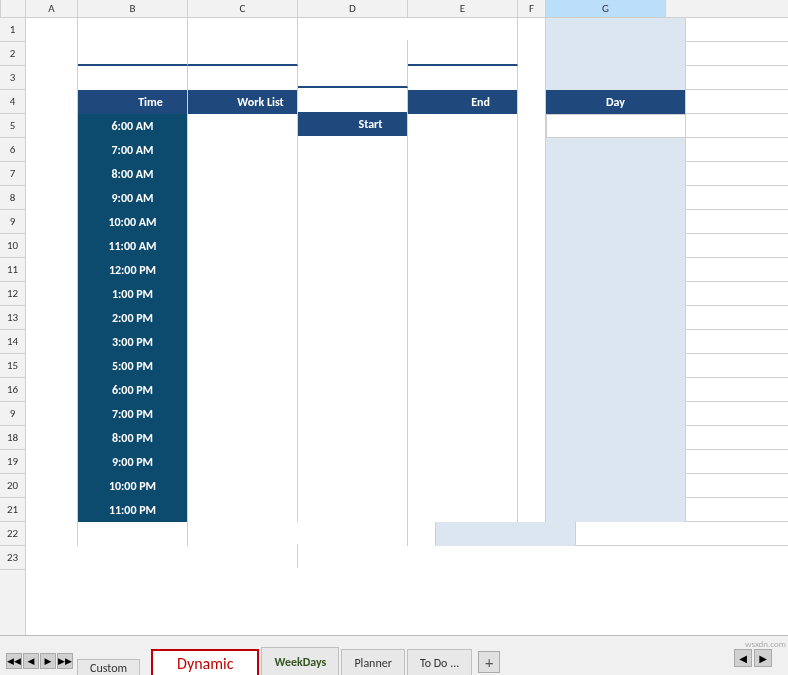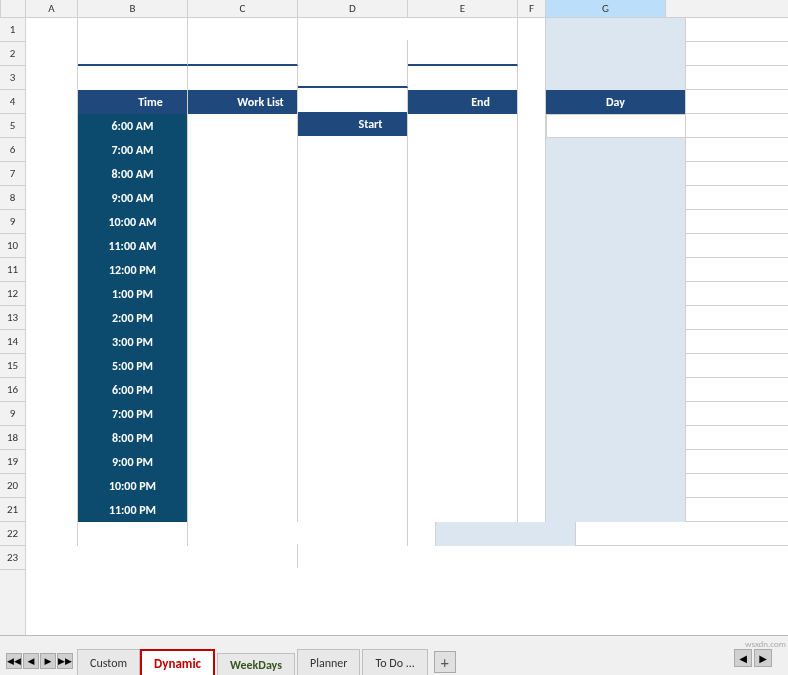--- a/index.html
+++ b/index.html
@@ -407,29 +407,29 @@
 
 <div class="tab-bar" style="height:40px; background:#f0f0f0; border-top:1px solid #bbb; display:flex; align-items:flex-end; padding-left:6px; position:relative;">
 
   <div style="display:flex; align-items:center; margin-right:4px; margin-bottom:6px; gap:1px;">
     <button style="width:16px; height:16px; background:#d0d0d0; border:1px solid #aaa; font-size:9px; cursor:pointer; display:flex; align-items:center; justify-content:center;">◀◀</button>
     <button style="width:16px; height:16px; background:#d0d0d0; border:1px solid #aaa; font-size:9px; cursor:pointer; display:flex; align-items:center; justify-content:center;">◀</button>
     <button style="width:16px; height:16px; background:#d0d0d0; border:1px solid #aaa; font-size:9px; cursor:pointer; display:flex; align-items:center; justify-content:center;">▶</button>
     <button style="width:16px; height:16px; background:#d0d0d0; border:1px solid #aaa; font-size:9px; cursor:pointer; display:flex; align-items:center; justify-content:center;">▶▶</button>
   </div>
 
-  <div style="height:26px; padding:0 12px; display:flex; align-items:center; background:#e8e8e8; border:1px solid #c0c0c0; border-bottom:none; margin-right:0; cursor:pointer; font-size:12px; color:#333;">
+  <div style="height:16px; padding:0 12px; display:flex; align-items:center; background:#e8e8e8; border:1px solid #c0c0c0; border-bottom:none; margin-right:11px; cursor:pointer; font-size:12px; color:#333;">
     <span>Custom</span>
   </div>
 
-  <div style="height:26px; padding:0 12px; display:flex; align-items:center; background:#fff; border:2px solid #c00000; border-bottom:none; margin-right:2px; cursor:pointer; font-size:13px; font-weight:bold; color:#c00000;">
+  <div style="height:26px; padding:0 24px; display:flex; align-items:center; background:#fff; border:2px solid #c00000; border-bottom:none; margin-right:2px; cursor:pointer; font-size:16px; font-weight:normal; color:#c00000;">
     <span>Dynamic</span>
   </div>
 
-  <div style="height:22px; padding:0 12px; display:flex; align-items:center; background:#e8e8e8; border:1px solid #c0c0c0; border-bottom:none; margin-right:2px; cursor:pointer; font-size:12px; font-weight:bold; color:#375623;">
+  <div style="height:28px; padding:0 12px; display:flex; align-items:center; background:#e8e8e8; border:1px solid #c0c0c0; border-bottom:none; margin-right:2px; cursor:pointer; font-size:12px; font-weight:bold; color:#375623;">
     <span>WeekDays</span>
   </div>
 
   <div style="height:26px; padding:0 12px; display:flex; align-items:center; background:#e8e8e8; border:1px solid #c0c0c0; border-bottom:none; margin-right:2px; cursor:pointer; font-size:12px; color:#333;">
     <span>Planner</span>
   </div>
 
   <div style="height:26px; padding:0 12px; display:flex; align-items:center; background:#e8e8e8; border:1px solid #c0c0c0; border-bottom:none; margin-right:2px; cursor:pointer; font-size:12px; color:#333;">
     <span>To Do ...</span>
   </div>

